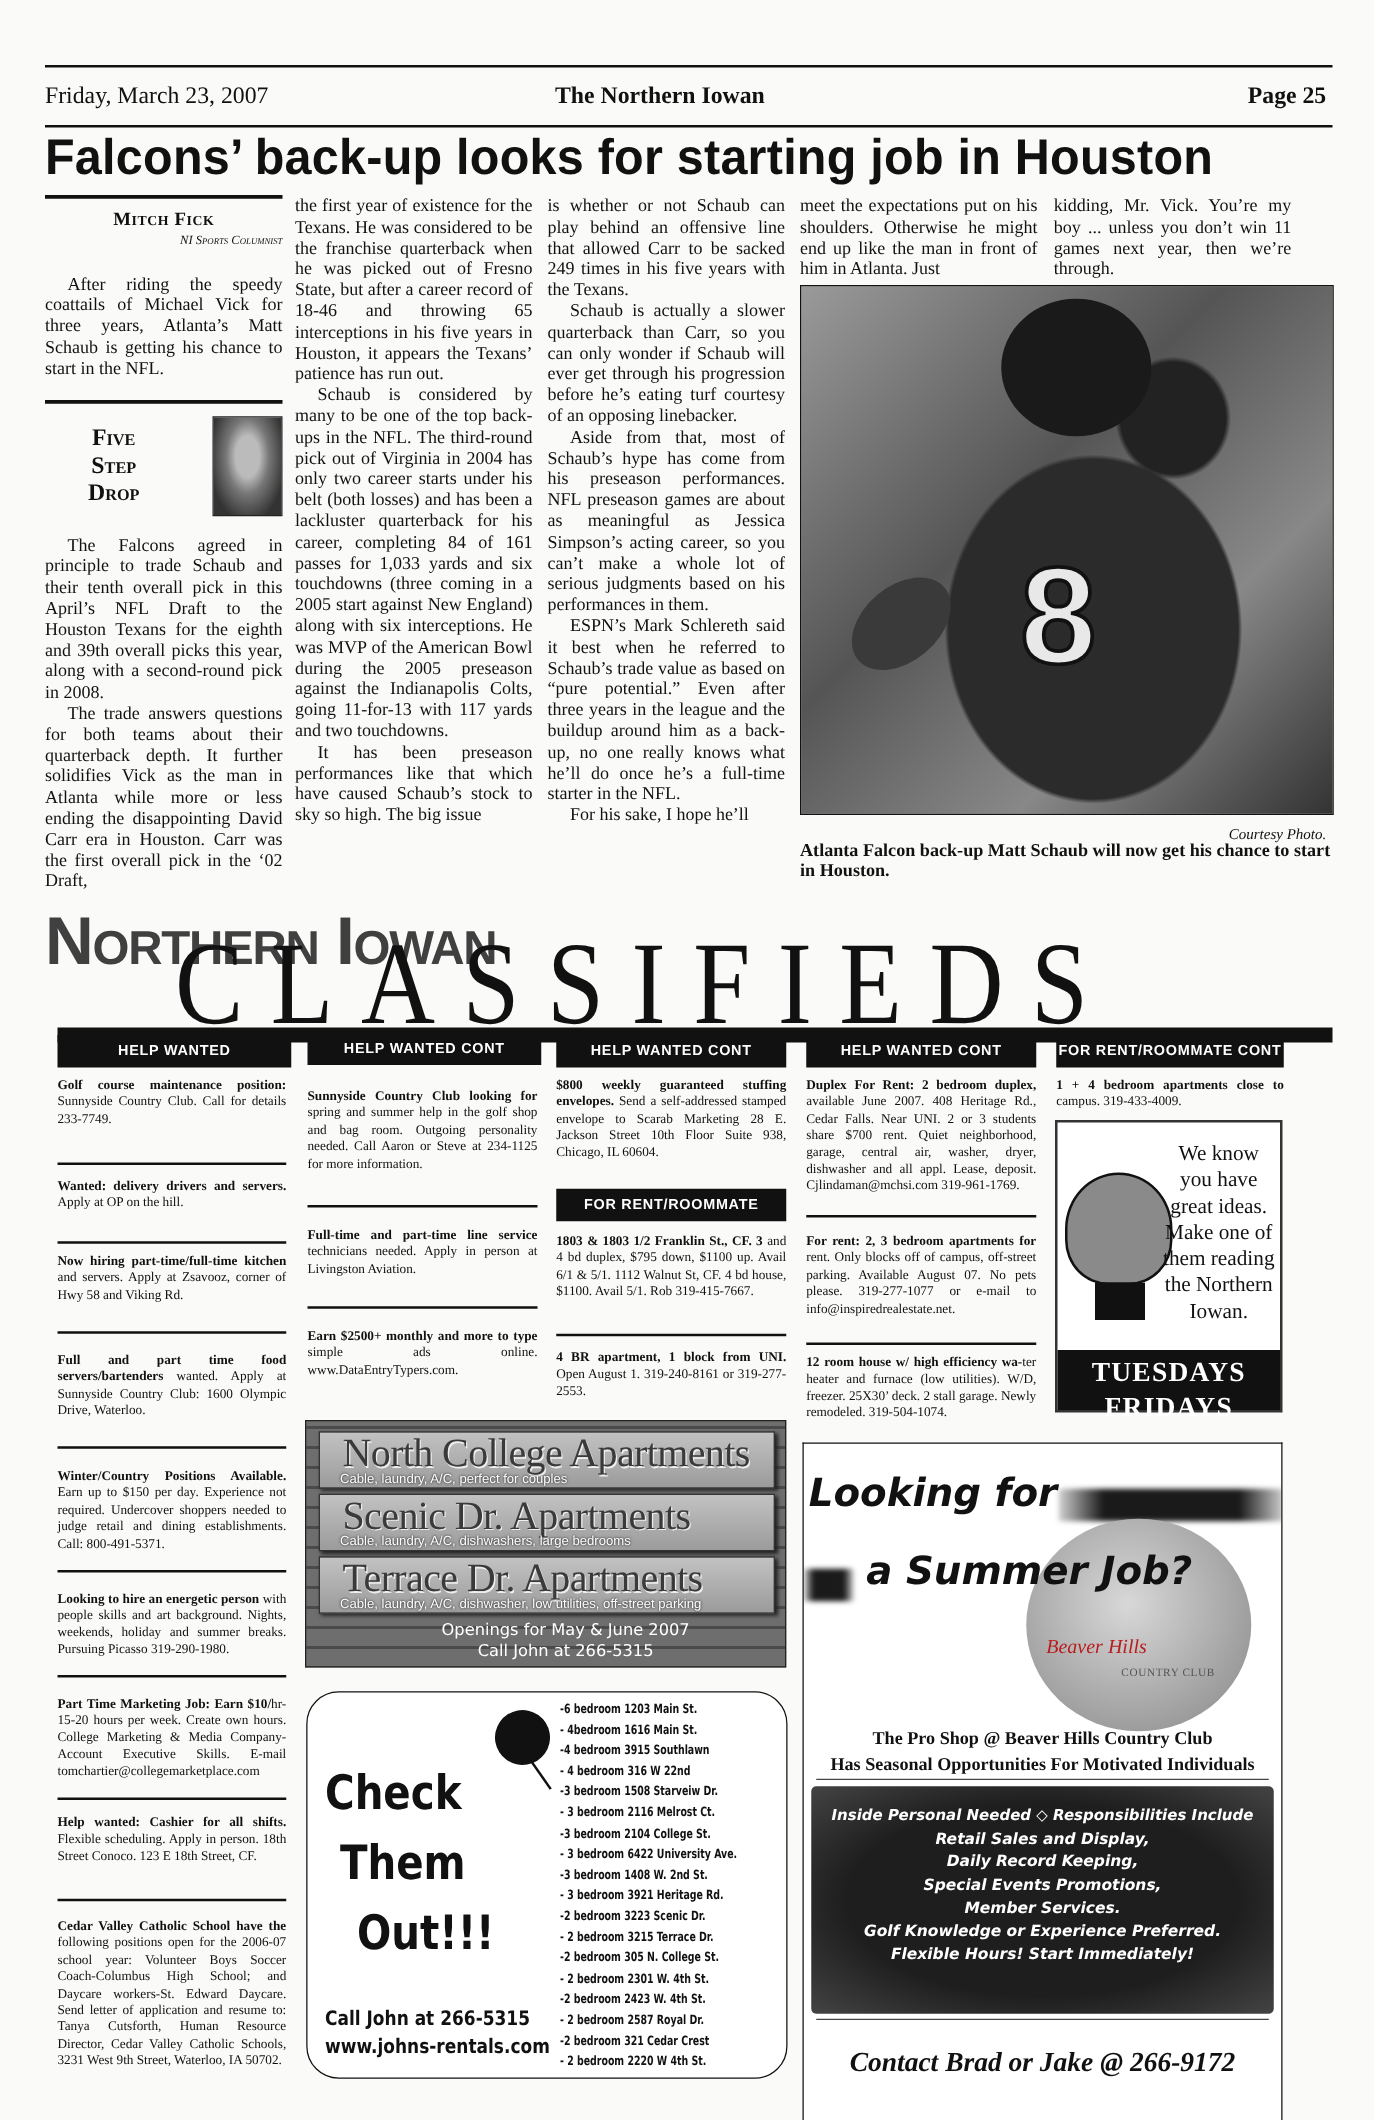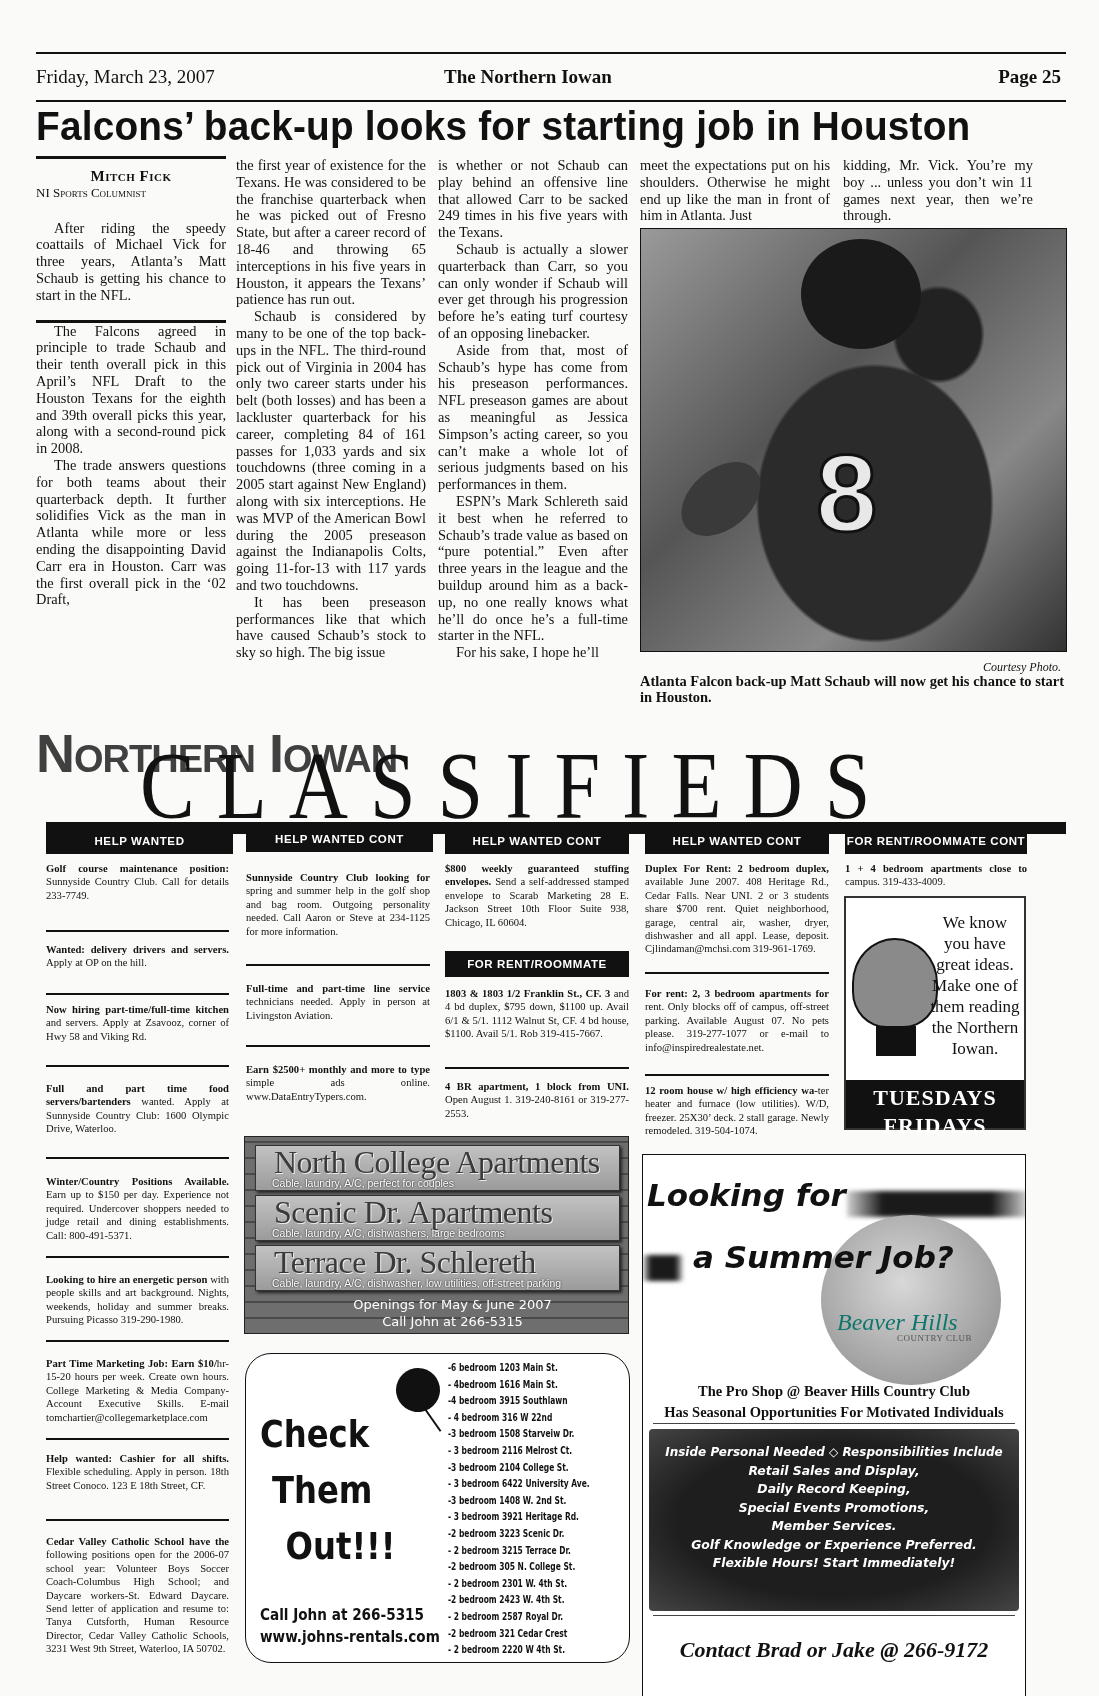--- a/index.html
+++ b/index.html
@@ -12,21 +12,21 @@
   .hdr-date { left: 36px; }
   .hdr-paper { left: 444px; font-weight: bold; }
   .hdr-page { right: 38px; font-weight: bold; }
   .headline { position: absolute; left: 36px; top: 104px; width: 1030px; font-family: "Liberation Sans", sans-serif; font-weight: bold; font-size: 40px; letter-spacing: 0.2px; white-space: nowrap; transform: scaleX(0.97); transform-origin: left; }
 
   
   .col { position: absolute; font-size: 14.4px; line-height: 16.8px; text-align: justify; hyphens: manual; }
   .col p { text-indent: 18px; }
   .col p.noindent { text-indent: 0; }
   .byline-name { text-align: center; font-size: 15px; font-variant: small-caps; font-weight: bold; letter-spacing: 0.5px; }
-  .byline-title { text-align: left; font-size: 13px; font-variant: small-caps; margin-bottom: 18px; }
+  .byline-title { text-align: right; font-size: 10px; font-style: italic; font-variant: small-caps; margin-bottom: 18px; }
   .column-logo { display: flex; align-items: center; justify-content: space-between; margin: 10px 0 16px 0; }
   .column-logo .logo-text { font-variant: small-caps; font-weight: bold; font-size: 19px; line-height: 22px; text-align: center; width: 110px; }
   .mugshot { width: 56px; height: 80px; border: 1px solid #222; background: radial-gradient(ellipse at 50% 40%, #bbb 0 25%, #777 45%, #333 80%); }
 
   
   .photo { position: absolute; left: 640px; top: 228px; width: 427px; height: 424px; background:
       radial-gradient(ellipse at 70% 25%, #222 0 10%, transparent 11%),
       radial-gradient(ellipse at 55% 65%, #2b2b2b 0 35%, transparent 36%),
       linear-gradient(135deg, #9a9a9a 0%, #555 40%, #888 70%, #333 100%);
       border: 1px solid #111; overflow: hidden; }
@@ -70,21 +70,21 @@
   .pin-needle { position: absolute; left: 185px; top: 50px; width: 2px; height: 30px; background: #111; transform: rotate(-35deg); }
   .check-list { position: absolute; left: 202px; top: 6px; font-family: "DejaVu Sans Condensed", "DejaVu Sans", sans-serif; font-weight: bold; font-size: 10.2px; line-height: 16.6px; white-space: nowrap; transform: scaleX(0.82); transform-origin: left; }
 
   
   .summer-ad { position: absolute; left: 642px; top: 1154px; width: 384px; height: 542px; border: 1.5px solid #111; border-bottom: none; background: #fff; overflow: hidden; }
   .summer-title1, .summer-title2 { position: absolute; font-family: "DejaVu Sans", sans-serif; font-weight: bold; font-style: italic; font-size: 31px; white-space: nowrap; }
   .summer-title1 { left: 4px; top: 22px; }
   .summer-title2 { left: 50px; top: 84px; }
   .smudge { position: absolute; height: 26px; background: linear-gradient(90deg, rgba(20,20,20,0.2), #1a1a1a 20%, #1a1a1a 80%, rgba(20,20,20,0.2)); filter: blur(2px); }
   .ball-logo { position: absolute; left: 178px; top: 60px; width: 180px; height: 170px; border-radius: 50%; background: radial-gradient(circle at 45% 40%, #d8d8d8, #9a9a9a 75%, #888); }
-  .beaver { position: absolute; left: 194px; top: 154px; font-family: "Liberation Serif", serif; font-style: italic; font-size: 24px; color: #0f766e; white-space: nowrap; }
+  .beaver { position: absolute; left: 194px; top: 154px; font-family: "Liberation Serif", serif; font-style: italic; font-size: 16px; color: #b91c1c; white-space: nowrap; }
   .country-club { position: absolute; left: 254px; top: 178px; font-size: 9px; color: #555; letter-spacing: 0.5px; }
   .proshop { position: absolute; left: 0; top: 226px; width: 100%; text-align: center; font-weight: bold; font-size: 14.5px; line-height: 21px; }
   .summer-sep { position: absolute; left: 10px; width: 362px; height: 1px; background: #444; }
   .dark-panel { position: absolute; left: 6px; top: 274px; width: 370px; height: 182px; background: radial-gradient(ellipse at center, #1e1e1e 60%, #444 100%); color: #fff; border-radius: 4px; }
   .dark-panel div { text-align: center; font-family: "DejaVu Sans", sans-serif; font-weight: bold; font-style: italic; font-size: 12.4px; line-height: 18.5px; }
   .dark-panel .first { padding-top: 14px; white-space: nowrap; font-size: 12px; }
   .contact { position: absolute; left: 0; top: 482px; width: 100%; text-align: center; font-family: "Liberation Serif", serif; font-style: italic; font-weight: bold; font-size: 22px; }
 </style>
 </head>
 <body>
@@ -95,20 +95,28 @@
 <div class="hdr-page">Page 25</div>
 <div class="rule" style="left:36px;top:100px;width:1030px;height:2px;"></div>
 <h1 class="headline">Falcons’ back-up looks for starting job in Houston</h1>
 
 <div class="rule" style="left:36px;top:156px;width:190px;height:3px;"></div>
 <div class="col" style="left:36px;top:168px;width:190px;">
   <div class="byline-name">Mitch Fick</div>
   <div class="byline-title">NI Sports Columnist</div>
   <p>After riding the speedy coattails of Michael Vick for three years, Atlanta’s Matt Schaub is getting his chance to start in the NFL.</p>
   <div style="height:3px;background:#111;margin-top:16px;"></div>
+  <div class="column-logo">
+    <div class="logo-text">
+      <div>Five</div>
+      <div>Step</div>
+      <div>Drop</div>
+    </div>
+    <div class="mugshot"></div>
+  </div>
   <p>The Falcons agreed in principle to trade Schaub and their tenth overall pick in this April’s NFL Draft to the Houston Texans for the eighth and 39th overall picks this year, along with a second-round pick in 2008.</p>
   <p>The trade answers questions for both teams about their quarterback depth. It further solidifies Vick as the man in Atlanta while more or less ending the disappointing David Carr era in Houston. Carr was the first overall pick in the ‘02 Draft,</p>
 </div>
 
 <div class="col" style="left:236px;top:157px;width:190px;">
   <p class="noindent">the first year of existence for the Texans. He was considered to be the franchise quarterback when he was picked out of Fresno State, but after a career record of 18-46 and throwing 65 interceptions in his five years in Houston, it appears the Texans’ patience has run out.</p>
   <p>Schaub is considered by many to be one of the top back-ups in the NFL. The third-round pick out of Virginia in 2004 has only two career starts under his belt (both losses) and has been a lackluster quarterback for his career, completing 84 of 161 passes for 1,033 yards and six touchdowns (three coming in a 2005 start against New England) along with six interceptions. He was MVP of the American Bowl during the 2005 preseason against the Indianapolis Colts, going 11-for-13 with 117 yards and two touchdowns.</p>
   <p>It has been preseason performances like that which have caused Schaub’s stock to sky so high. The big issue</p>
 </div>
 
@@ -196,21 +204,21 @@
 <div class="apt-ad">
   <div class="apt-plate" style="top:8px;">
     <div class="name">North College Apartments</div>
     <div class="feat">Cable, laundry, A/C, perfect for couples</div>
   </div>
   <div class="apt-plate" style="top:58px;">
     <div class="name">Scenic Dr. Apartments</div>
     <div class="feat">Cable, laundry, A/C, dishwashers, large bedrooms</div>
   </div>
   <div class="apt-plate" style="top:108px;">
-    <div class="name">Terrace Dr. Schlereth</div>
+    <div class="name">Terrace Dr. Apartments</div>
     <div class="feat">Cable, laundry, A/C, dishwasher, low utilities, off-street parking</div>
   </div>
   <div class="apt-foot" style="top:160px;">Openings for May &amp; June 2007</div>
   <div class="apt-foot" style="top:177px;">Call John at 266-5315</div>
 </div>
 
 <div class="check-ad">
   <div class="pin"></div>
   <div class="pin-needle"></div>
   <div class="check-big">

